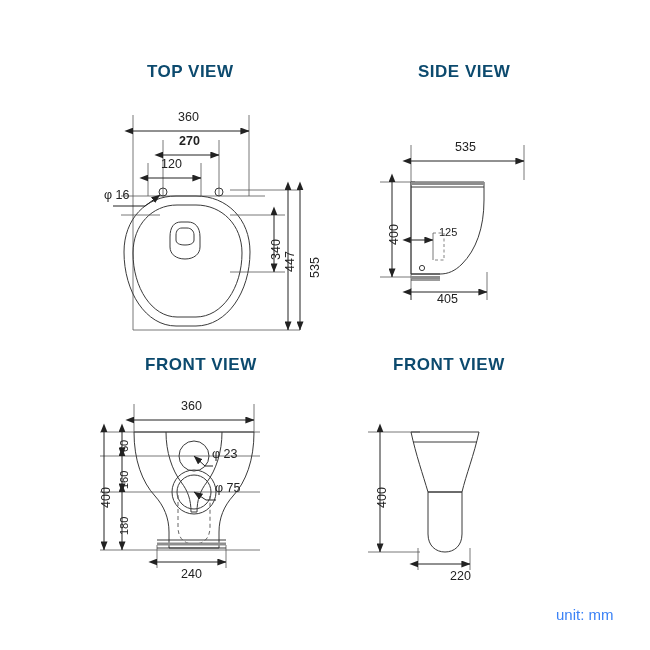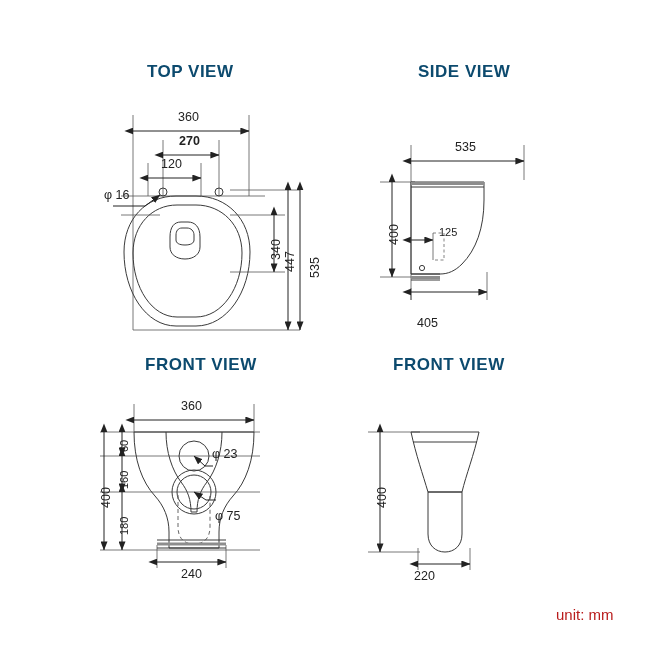--- a/index.html
+++ b/index.html
@@ -29,21 +29,21 @@
     font-weight: bold;
     color: #0c4a6e;
     letter-spacing: 0.5px;
     white-space: nowrap;
   }
   .unit-label {
     position: absolute;
     font-family: "Liberation Sans", sans-serif;
     font-size: 15px;
     font-weight: normal;
-    color: #b91c1c;
+    color: #3b82f6;
     white-space: nowrap;
   }
   .dim {
     position: absolute;
     font-family: "Liberation Sans", sans-serif;
     font-size: 12.5px;
     color: #222222;
     white-space: nowrap;
   }
   .dim.small { font-size: 11px; }
@@ -237,27 +237,27 @@
 <div class="dim" style="left:179px; top:134px;font-weight:bold;">270</div>
 <div class="dim" style="left:161px; top:157px;">120</div>
 <div class="dim" style="left:104px; top:188px;text-align:right;">φ 16</div>
 <div class="dim vert" style="left:269px; top:260px;">340</div>
 <div class="dim vert" style="left:283px; top:272px;">447</div>
 <div class="dim vert" style="left:308px; top:278px;">535</div>
 
 <div class="dim" style="left:455px; top:140px;">535</div>
 <div class="dim vert" style="left:387px; top:245px;">400</div>
 <div class="dim small" style="left:409px; top:226px;margin-left:30px;">125</div>
-<div class="dim" style="left:417px; top:292px;margin-top:24px;">405</div>
+<div class="dim" style="left:437px; top:292px;">405</div>
 
 <div class="dim" style="left:181px; top:399px;">360</div>
 <div class="dim vert" style="left:99px; top:508px;">400</div>
 <div class="dim small vert" style="left:118px; top:452px;">60</div>
 <div class="dim small vert" style="left:118px; top:489px;">160</div>
 <div class="dim small vert" style="left:118px; top:535px;">180</div>
 <div class="dim" style="left:212px; top:447px;">φ 23</div>
-<div class="dim" style="left:215px; top:481px;margin-top:28px;">φ 75</div>
+<div class="dim" style="left:215px; top:481px;">φ 75</div>
 <div class="dim" style="left:181px; top:567px;">240</div>
 
 <div class="dim vert" style="left:375px; top:508px;">400</div>
-<div class="dim" style="left:414px; top:569px;">220</div>
+<div class="dim" style="left:450px; top:569px;">220</div>
 
 <div class="unit-label" style="left:556px; top:606px;">unit: mm</div>
 
 </body></html>

